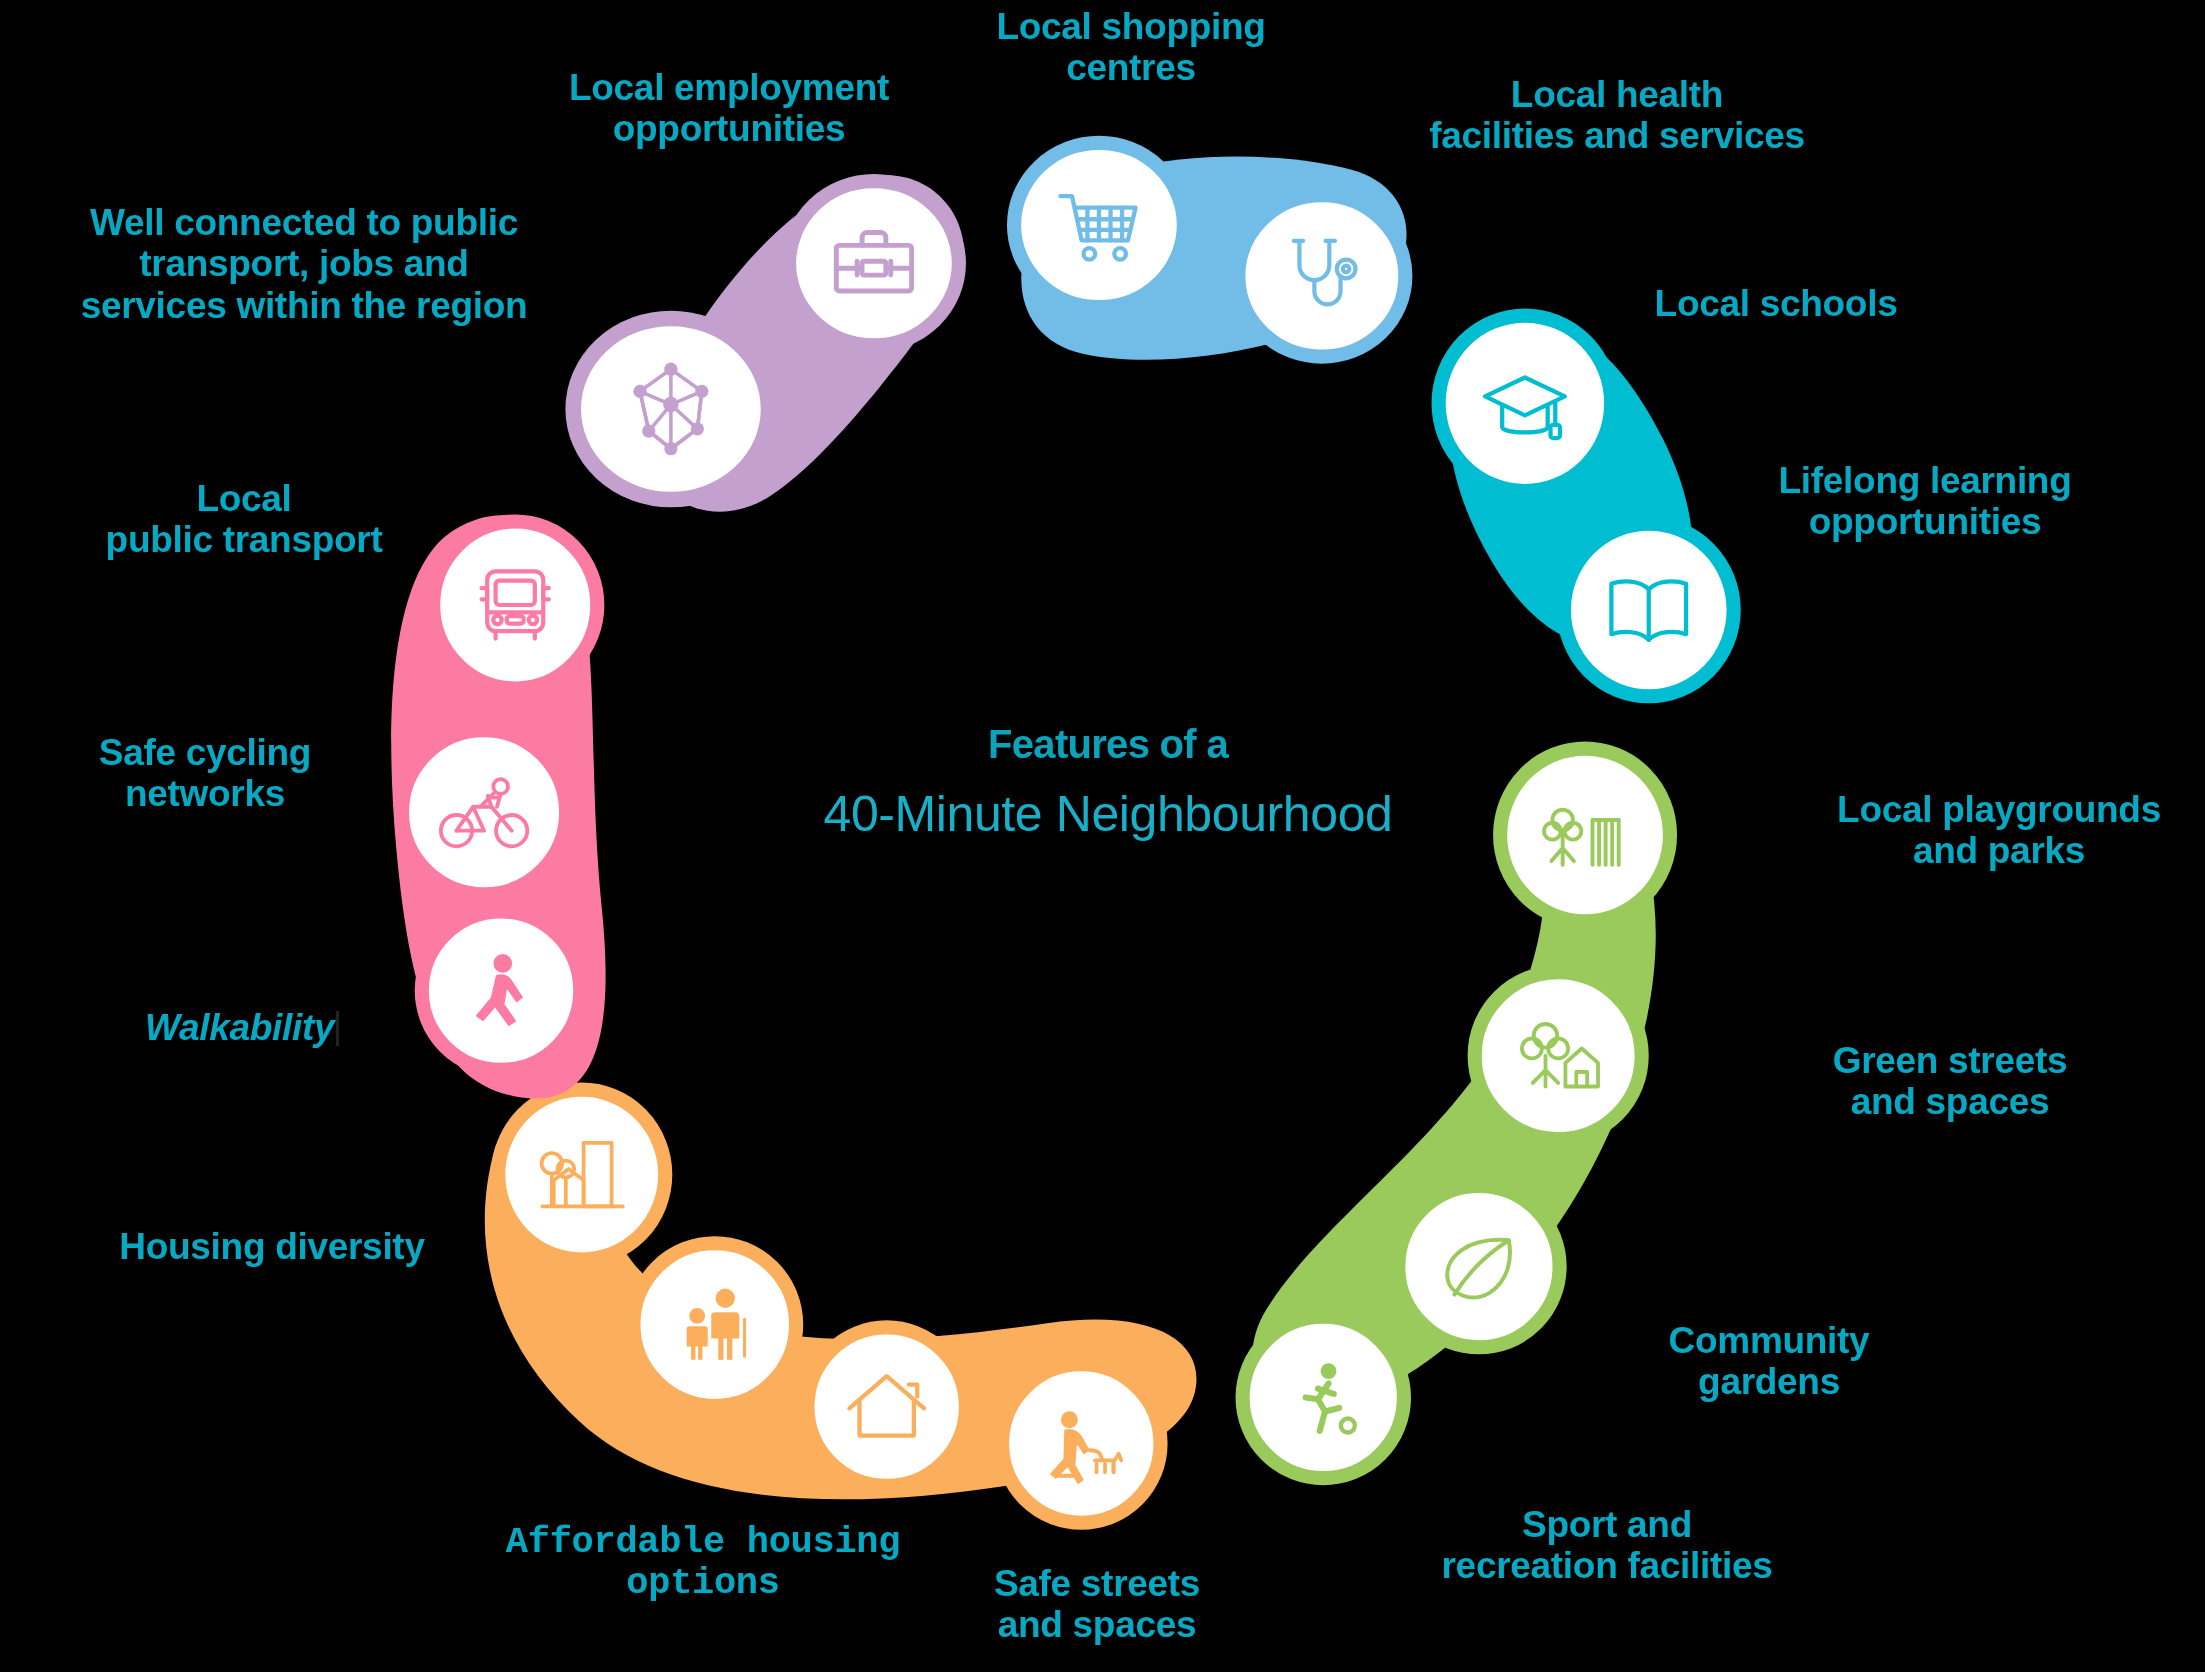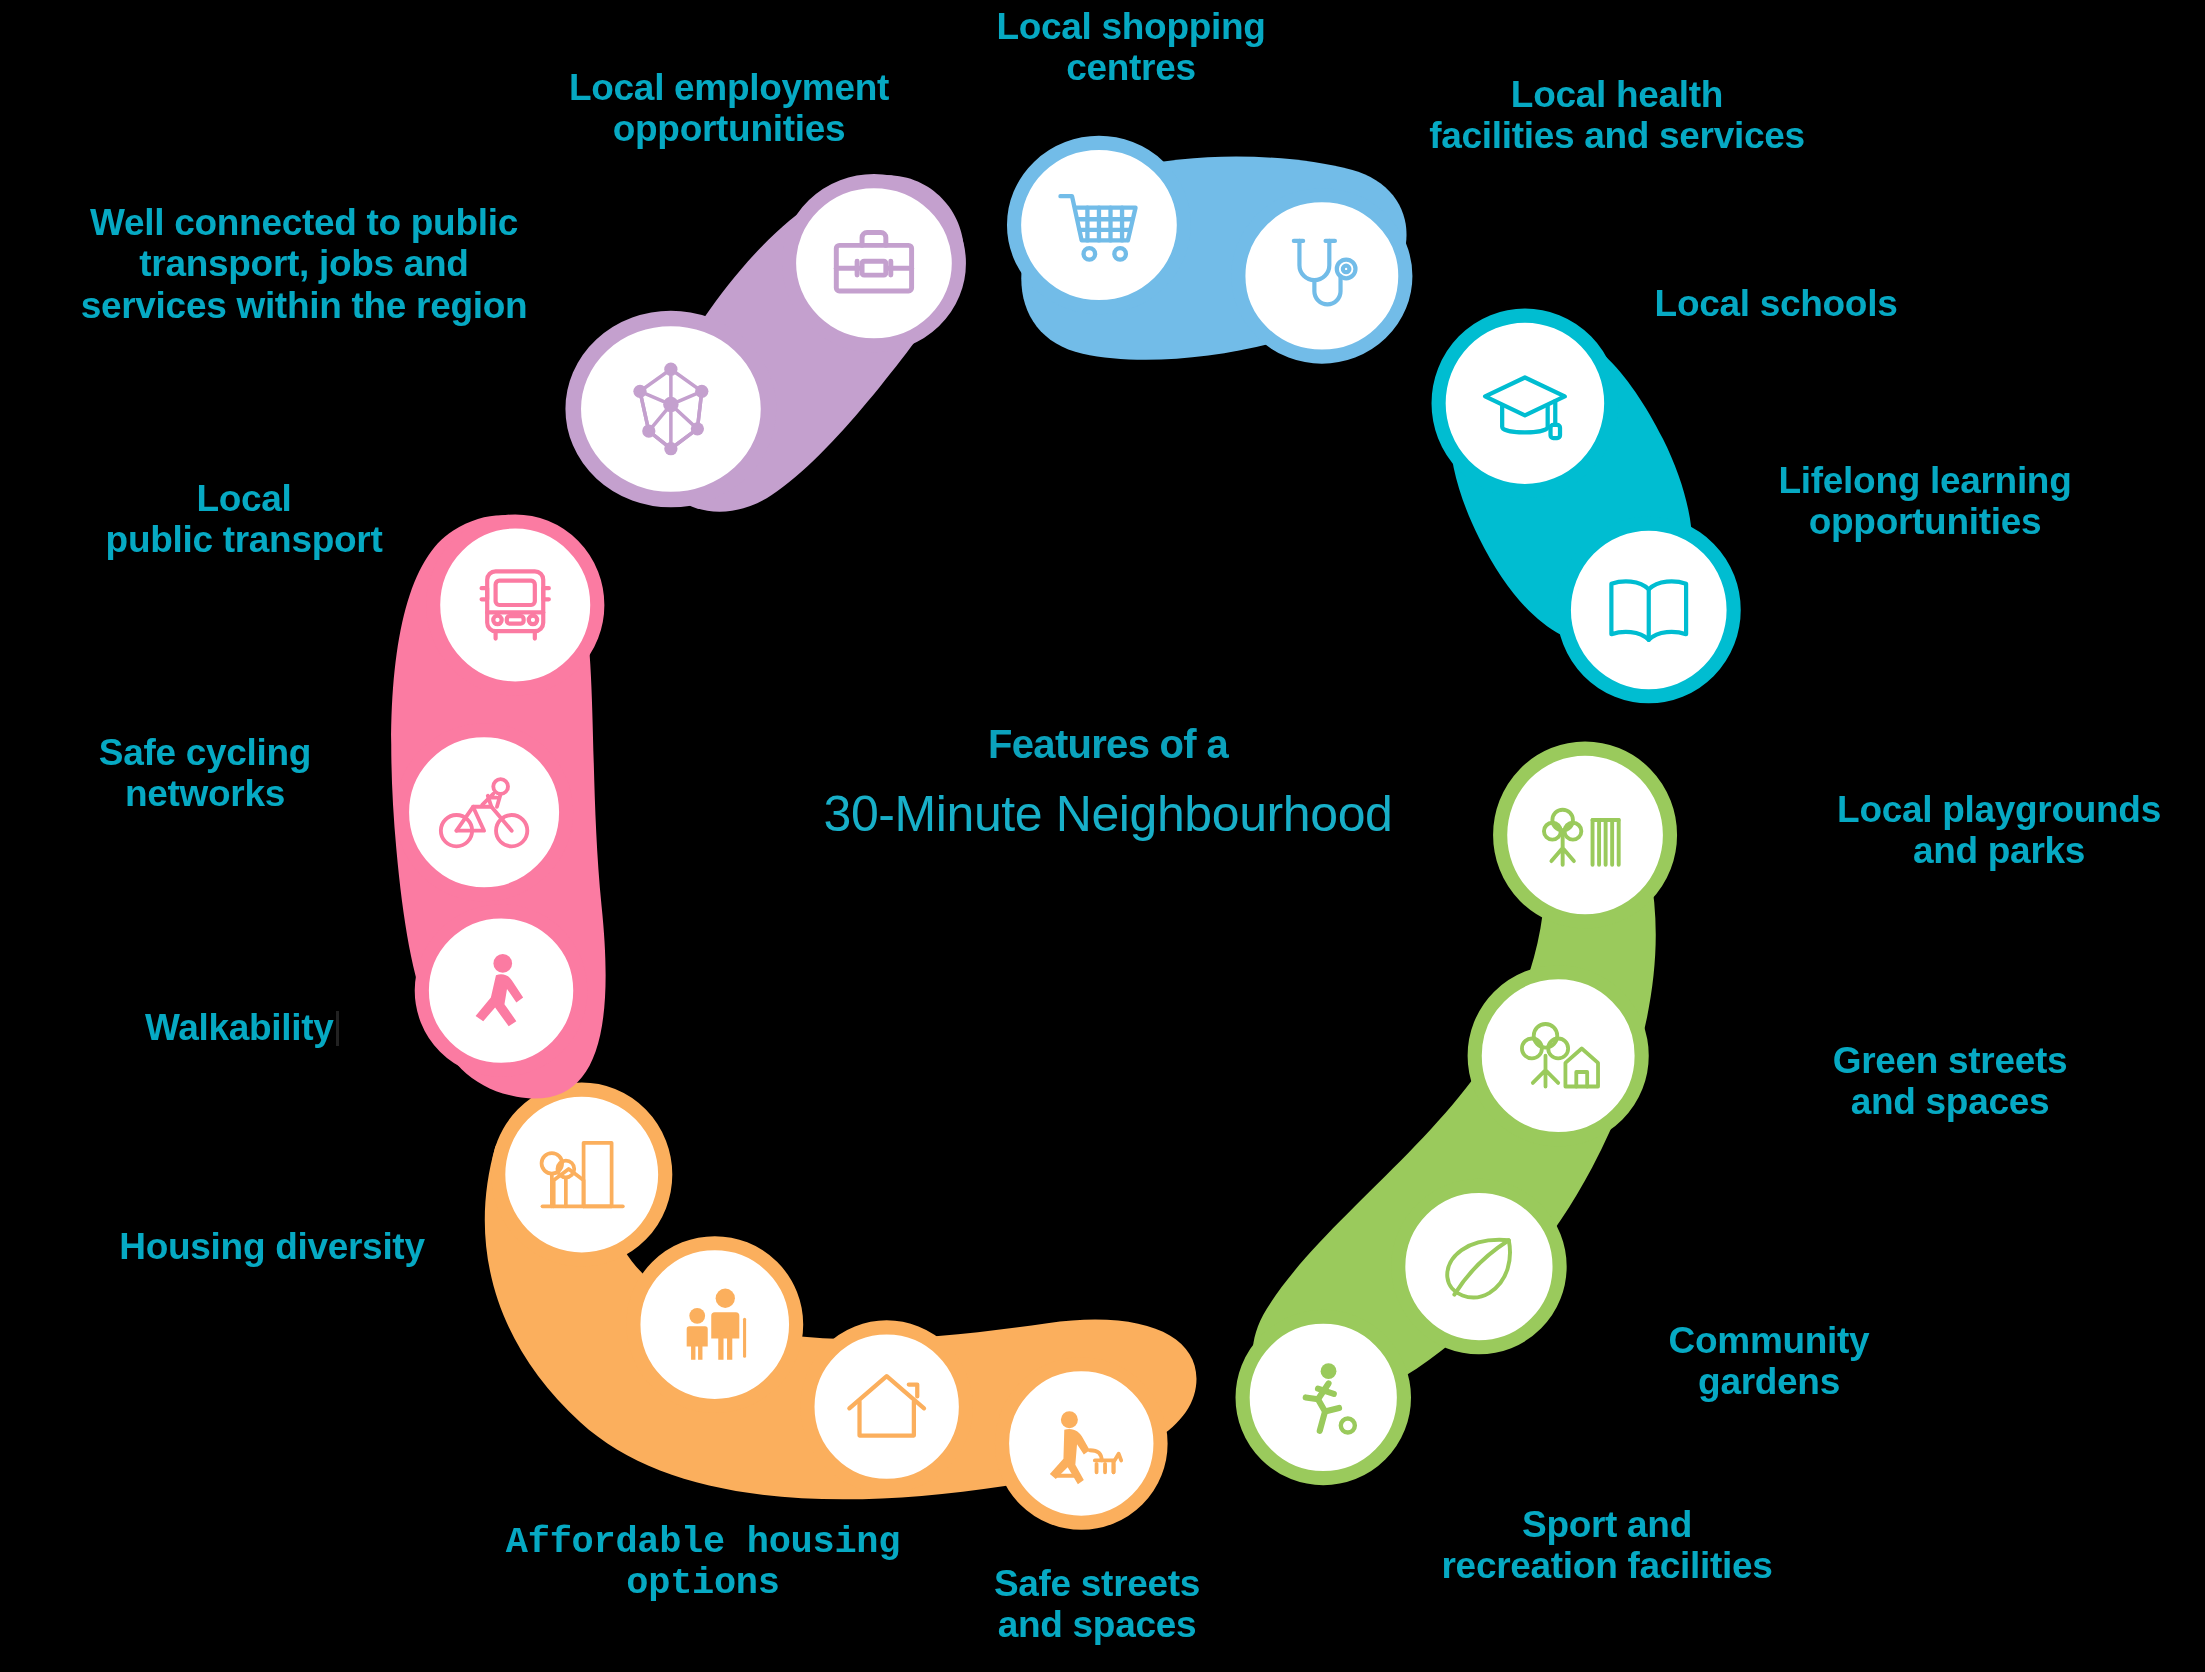--- a/index.html
+++ b/index.html
@@ -26,21 +26,21 @@
   .label {
     position: absolute;
     color: #06A9C3;
     font-weight: bold;
     font-size: 37px;
     line-height: 1.12;
     letter-spacing: -0.3px;
     white-space: pre-line;
   }
   .label.ctr   { text-align: center; transform: translateX(-50%); }
-  .label.left  { text-align: left; }
+  .label.left  { text-align: left; font-style: italic; }
 
   #center-title {
     position: absolute;
     left: 1108px;
     top: 722px;
     transform: translateX(-50%);
     text-align: center;
     color: #0DA8C2;
     width: 849px;
   }
@@ -392,17 +392,17 @@
 recreation facilities</div>
 
   <div class="label ctr" style="left:703px; top:1522px; width:481px;font-family:Liberation Mono, monospace;">Affordable housing
 options</div>
 
   <div class="label ctr" style="left:1097px; top:1563px; width:368px;">Safe streets
 and spaces</div>
 
   <div id="center-title">
     <span class="t1">Features of a</span>
-    <span class="t2">30-Minute Neighbourhood</span>
+    <span class="t2">40-Minute Neighbourhood</span>
   </div>
 
 </div>
 
 
 </body></html>

